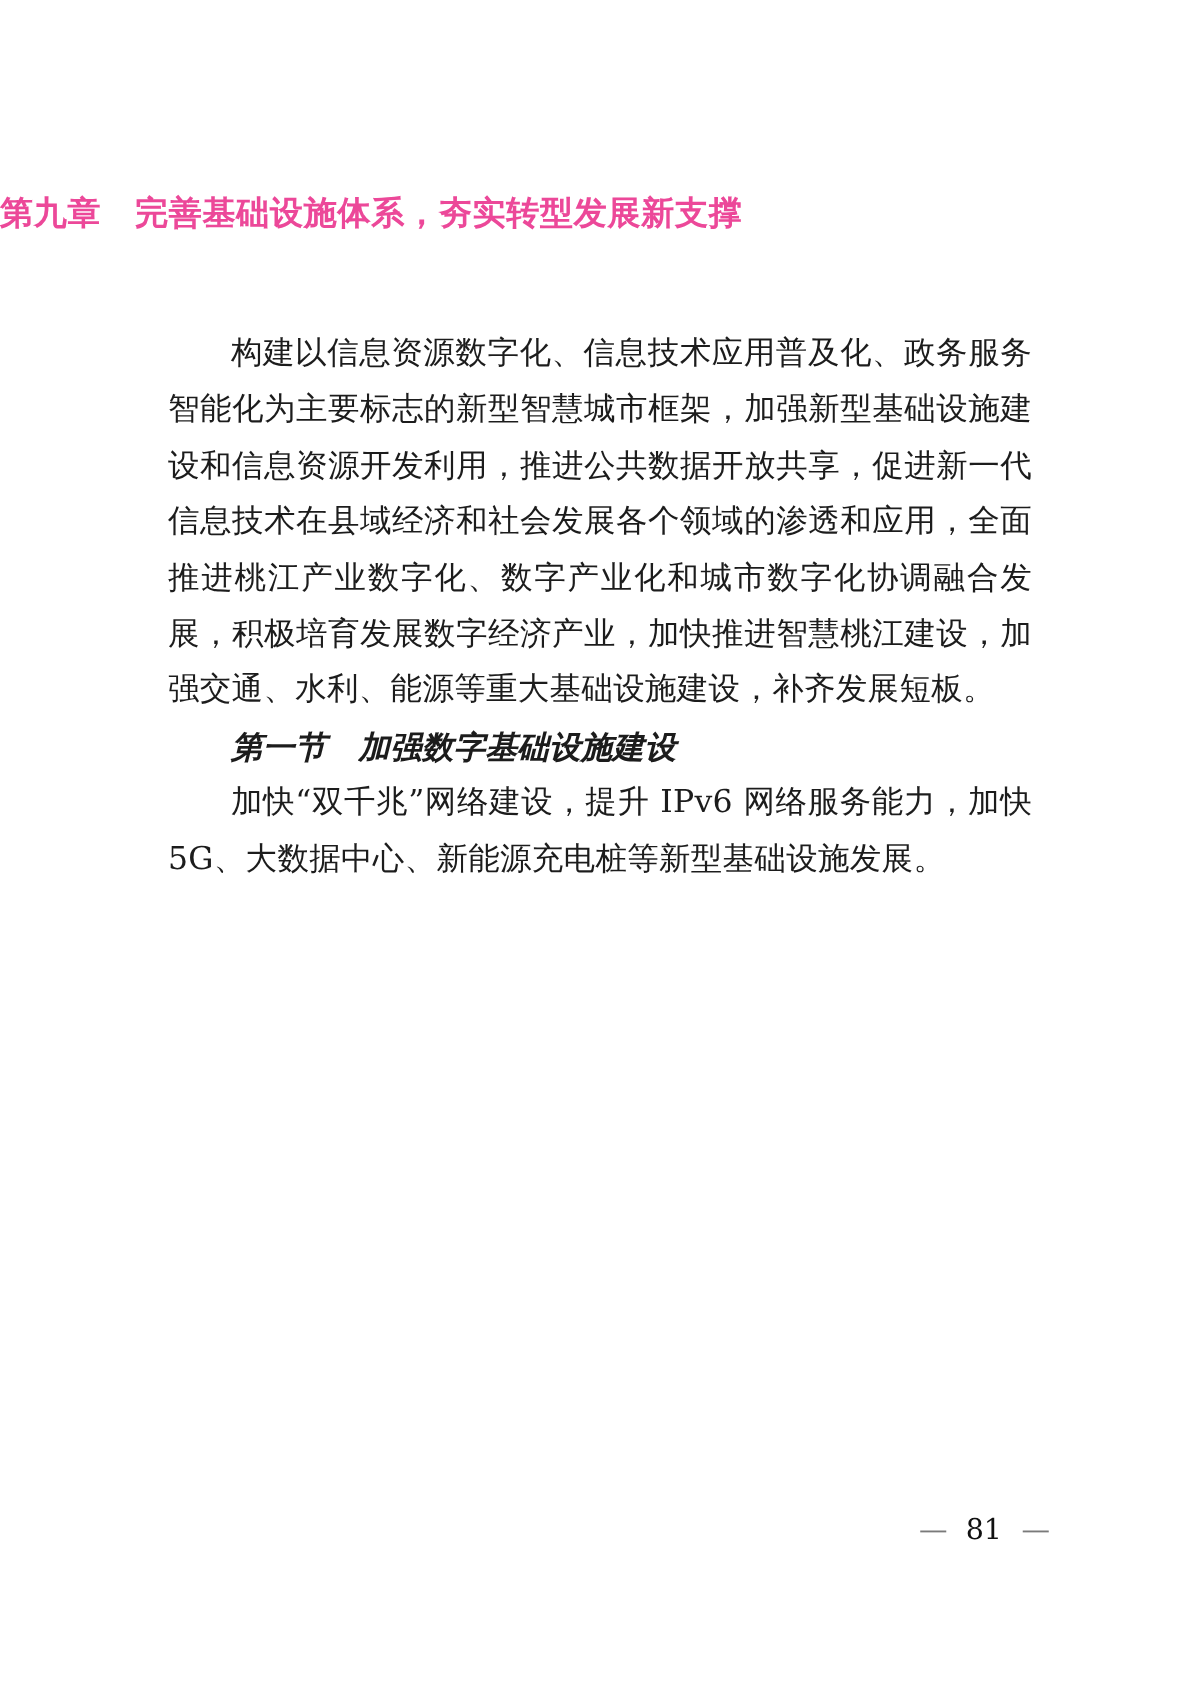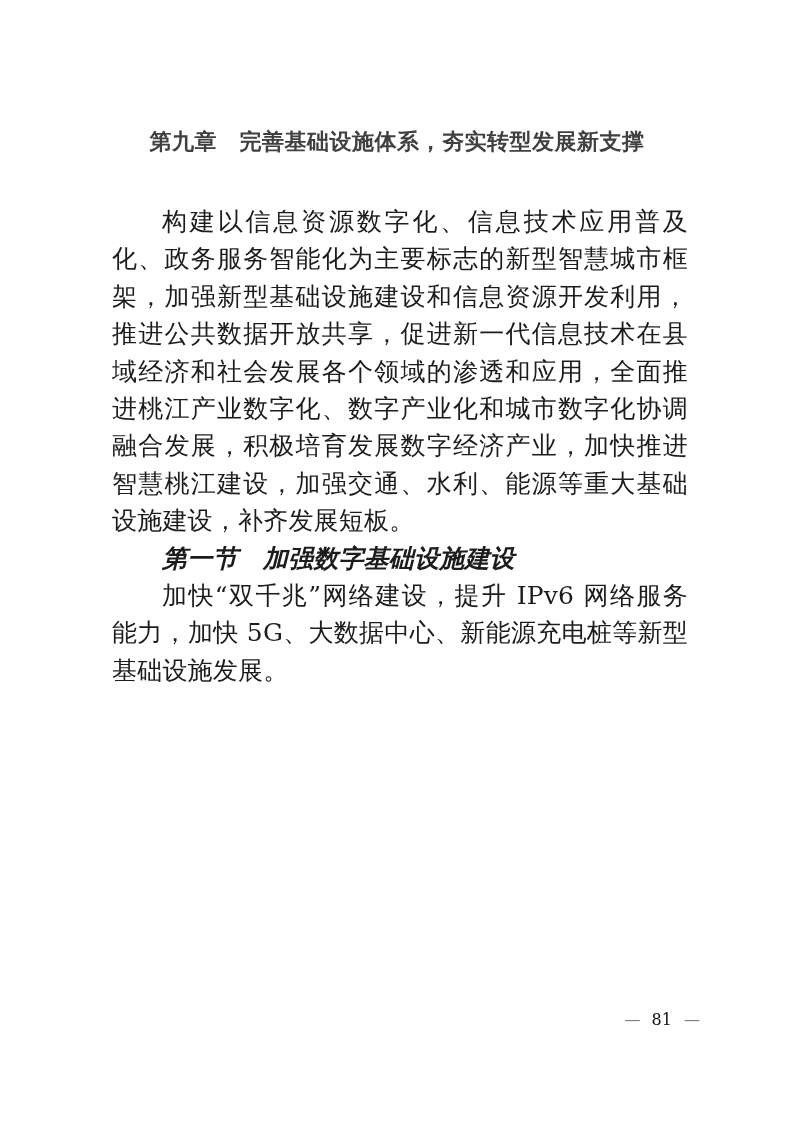--- a/index.html
+++ b/index.html
@@ -15,33 +15,33 @@
     overflow: hidden;
     font-family: "DejaVu Serif", "Liberation Serif", serif;
     color: #1c1c1c;
   }
   .chapter-title {
     position: absolute;
     top: 127px;
     left: 0;
     width: 100%;
     margin: 0;
-    text-align: center;
+    text-align: left;
     font-family: "Liberation Sans", "DejaVu Sans", sans-serif;
     font-weight: 700;
     font-size: 22px;
     letter-spacing: 0.5px;
-    color: #404040;
+    color: #ec4899;
   }
   .doc-body {
     position: absolute;
-    top: 203px;
+    top: 217px;
     left: 112px;
     width: 576px;
-    font-size: 25px;
+    font-size: 21px;
     line-height: 37.4px;
     text-align: justify;
     text-justify: inter-character;
     letter-spacing: 0.2px;
   }
   .doc-body p {
     margin: 0;
     padding: 0;
     text-indent: 2em;
   }
@@ -51,21 +51,21 @@
     font-style: italic;
   }
   .run-bold {
     font-family: "Liberation Sans", "DejaVu Sans", sans-serif;
     font-weight: 700;
   }
   .page-number {
     position: absolute;
     top: 1006px;
     right: 95px;
-    font-size: 16px;
+    font-size: 19px;
     line-height: 28px;
     color: #111111;
     font-family: "DejaVu Serif", serif;
     white-space: nowrap;
   }
   .page-number .dash {
     color: #7a7a7a;
     letter-spacing: -1px;
   }
   .page-number .num {

